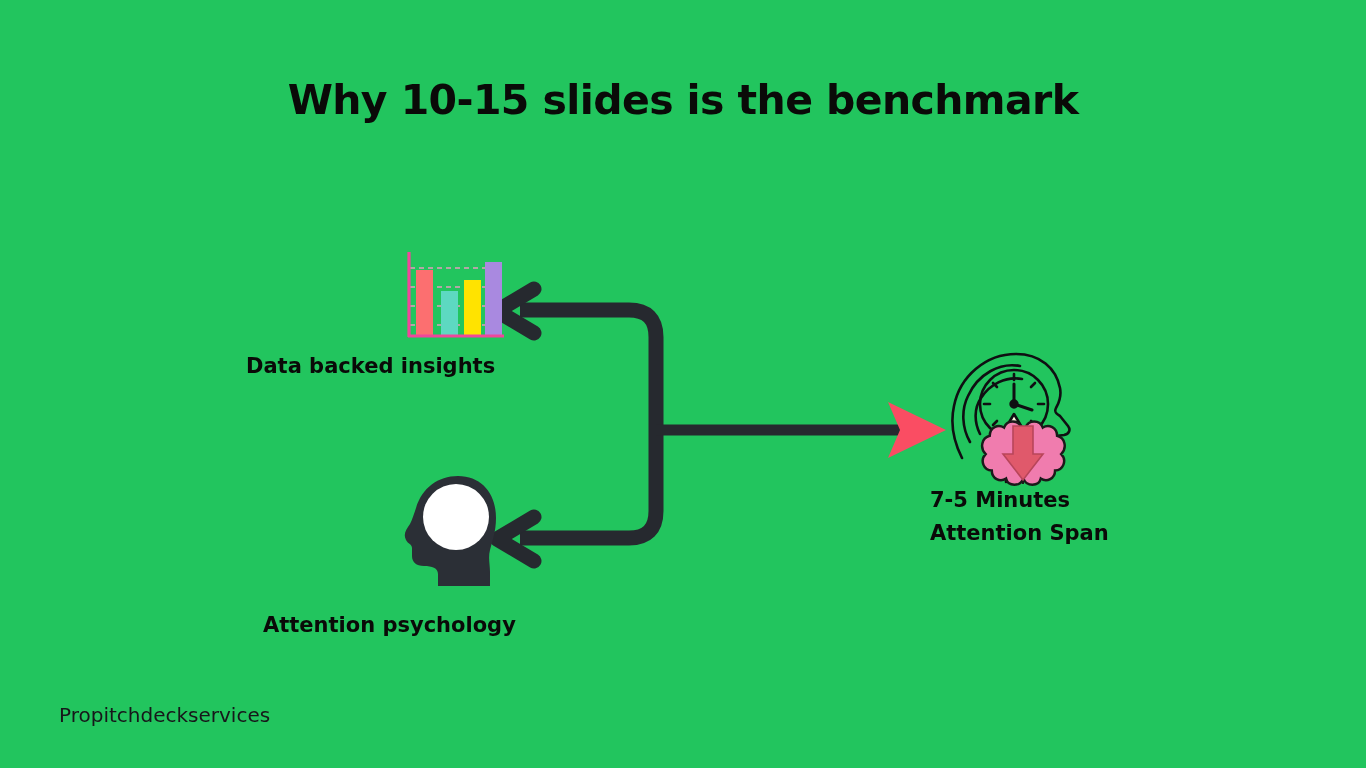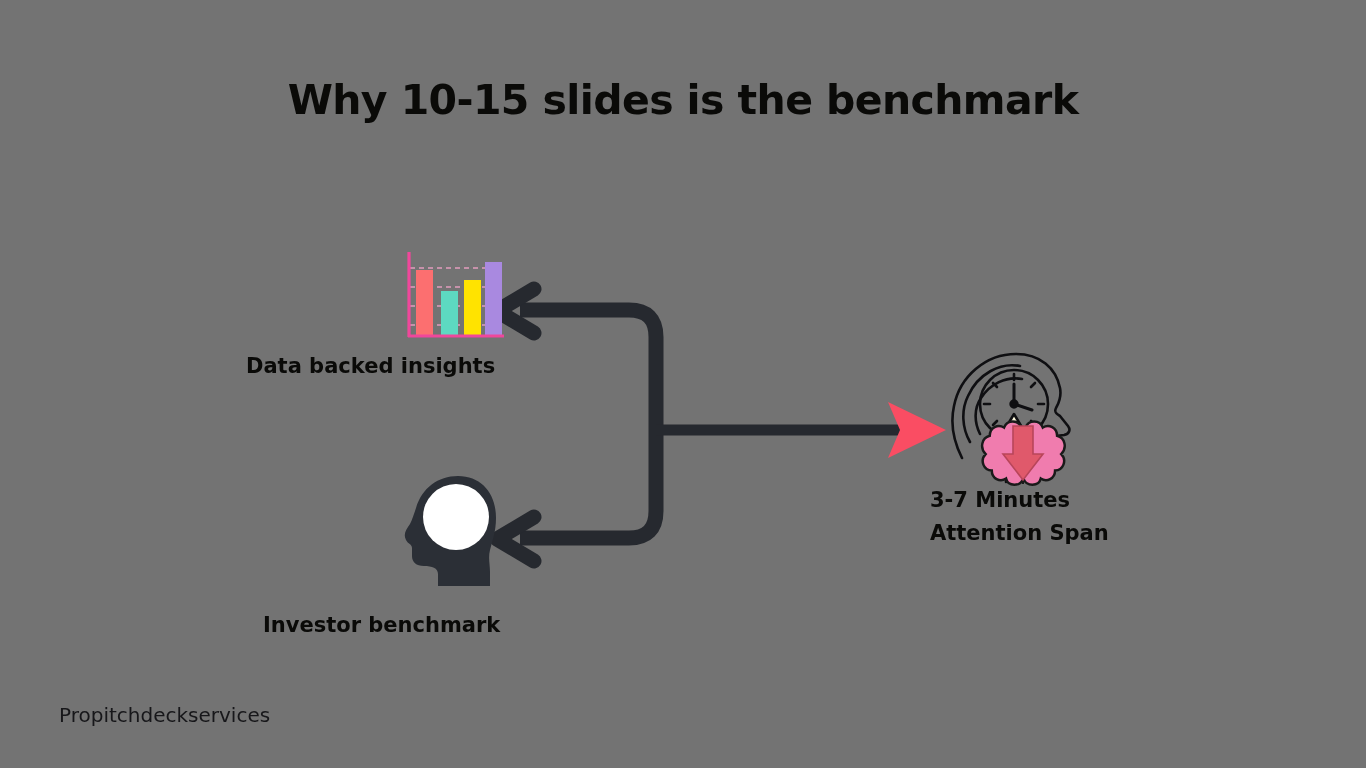--- a/index.html
+++ b/index.html
@@ -10,21 +10,21 @@
   body {
     width: 1366px;
     height: 768px;
     overflow: hidden;
     font-family: "Liberation Sans", sans-serif;
   }
   #slide {
     position: relative;
     width: 1366px;
     height: 768px;
-    background: #737373;
+    background: #22c55e;
     overflow: hidden;
   }
 
   
   #slide-title {
     position: absolute;
     left: 0;
     top: 76px;
     width: 1366px;
     text-align: center;
@@ -146,21 +146,21 @@
                C 40 94 34 92 26 92
                C 18 92 14 88 14 82
                L 14 74
                C 14 70 10 70 8 66
                C 5 60 8 56 12 50
                C 14 46 16 40 18 34
                C 24 14 40 2 60 2 Z" fill="#2B2F36"></path>
       <circle cx="58" cy="43" r="33" fill="#FFFFFF"></circle>
     </svg>
   </div>
-  <div class="node-label" id="label-investor">Investor benchmark</div>
+  <div class="node-label" id="label-investor">Attention psychology</div>
 
   <div class="icon-box" id="icon-attention-head">
     <svg viewBox="0 0 146 142" width="146" height="142">
       <g fill="none" stroke="#0F0F12" stroke-width="2.6" stroke-linecap="round" stroke-linejoin="round">
 
         <path d="M 14 112
                  C 6 96 2 78 6 60
                  C 12 30 38 8 68 8
                  C 92 8 108 22 112 42
                  C 114 52 110 58 108 62
@@ -214,17 +214,17 @@
                  C 118 138 106 138 104 130
                  C 98 134 90 130 90 122
                  C 82 122 78 112 84 106 Z" transform="translate(-48,0) scale(1.02,1.02)" fill="#F07CAE" stroke="#1A1A1A" stroke-width="2.4"></path>
 
         <line x1="75" y1="80" x2="75" y2="138" stroke="#1A1A1A" stroke-width="2"></line>
 
         <path d="M 65 80 L 85 80 L 85 108 L 95 108 L 75 134 L 55 108 L 65 108 Z" fill="#E0596B" stroke="#B8455A" stroke-width="1.6"></path>
       </g>
     </svg>
   </div>
-  <div class="node-label" id="label-attention">3-7 Minutes Attention Span</div>
+  <div class="node-label" id="label-attention">7-5 Minutes Attention Span</div>
 
   <div id="footer-text">Propitchdeckservices</div>
 
 </div>
 
 </body></html>

